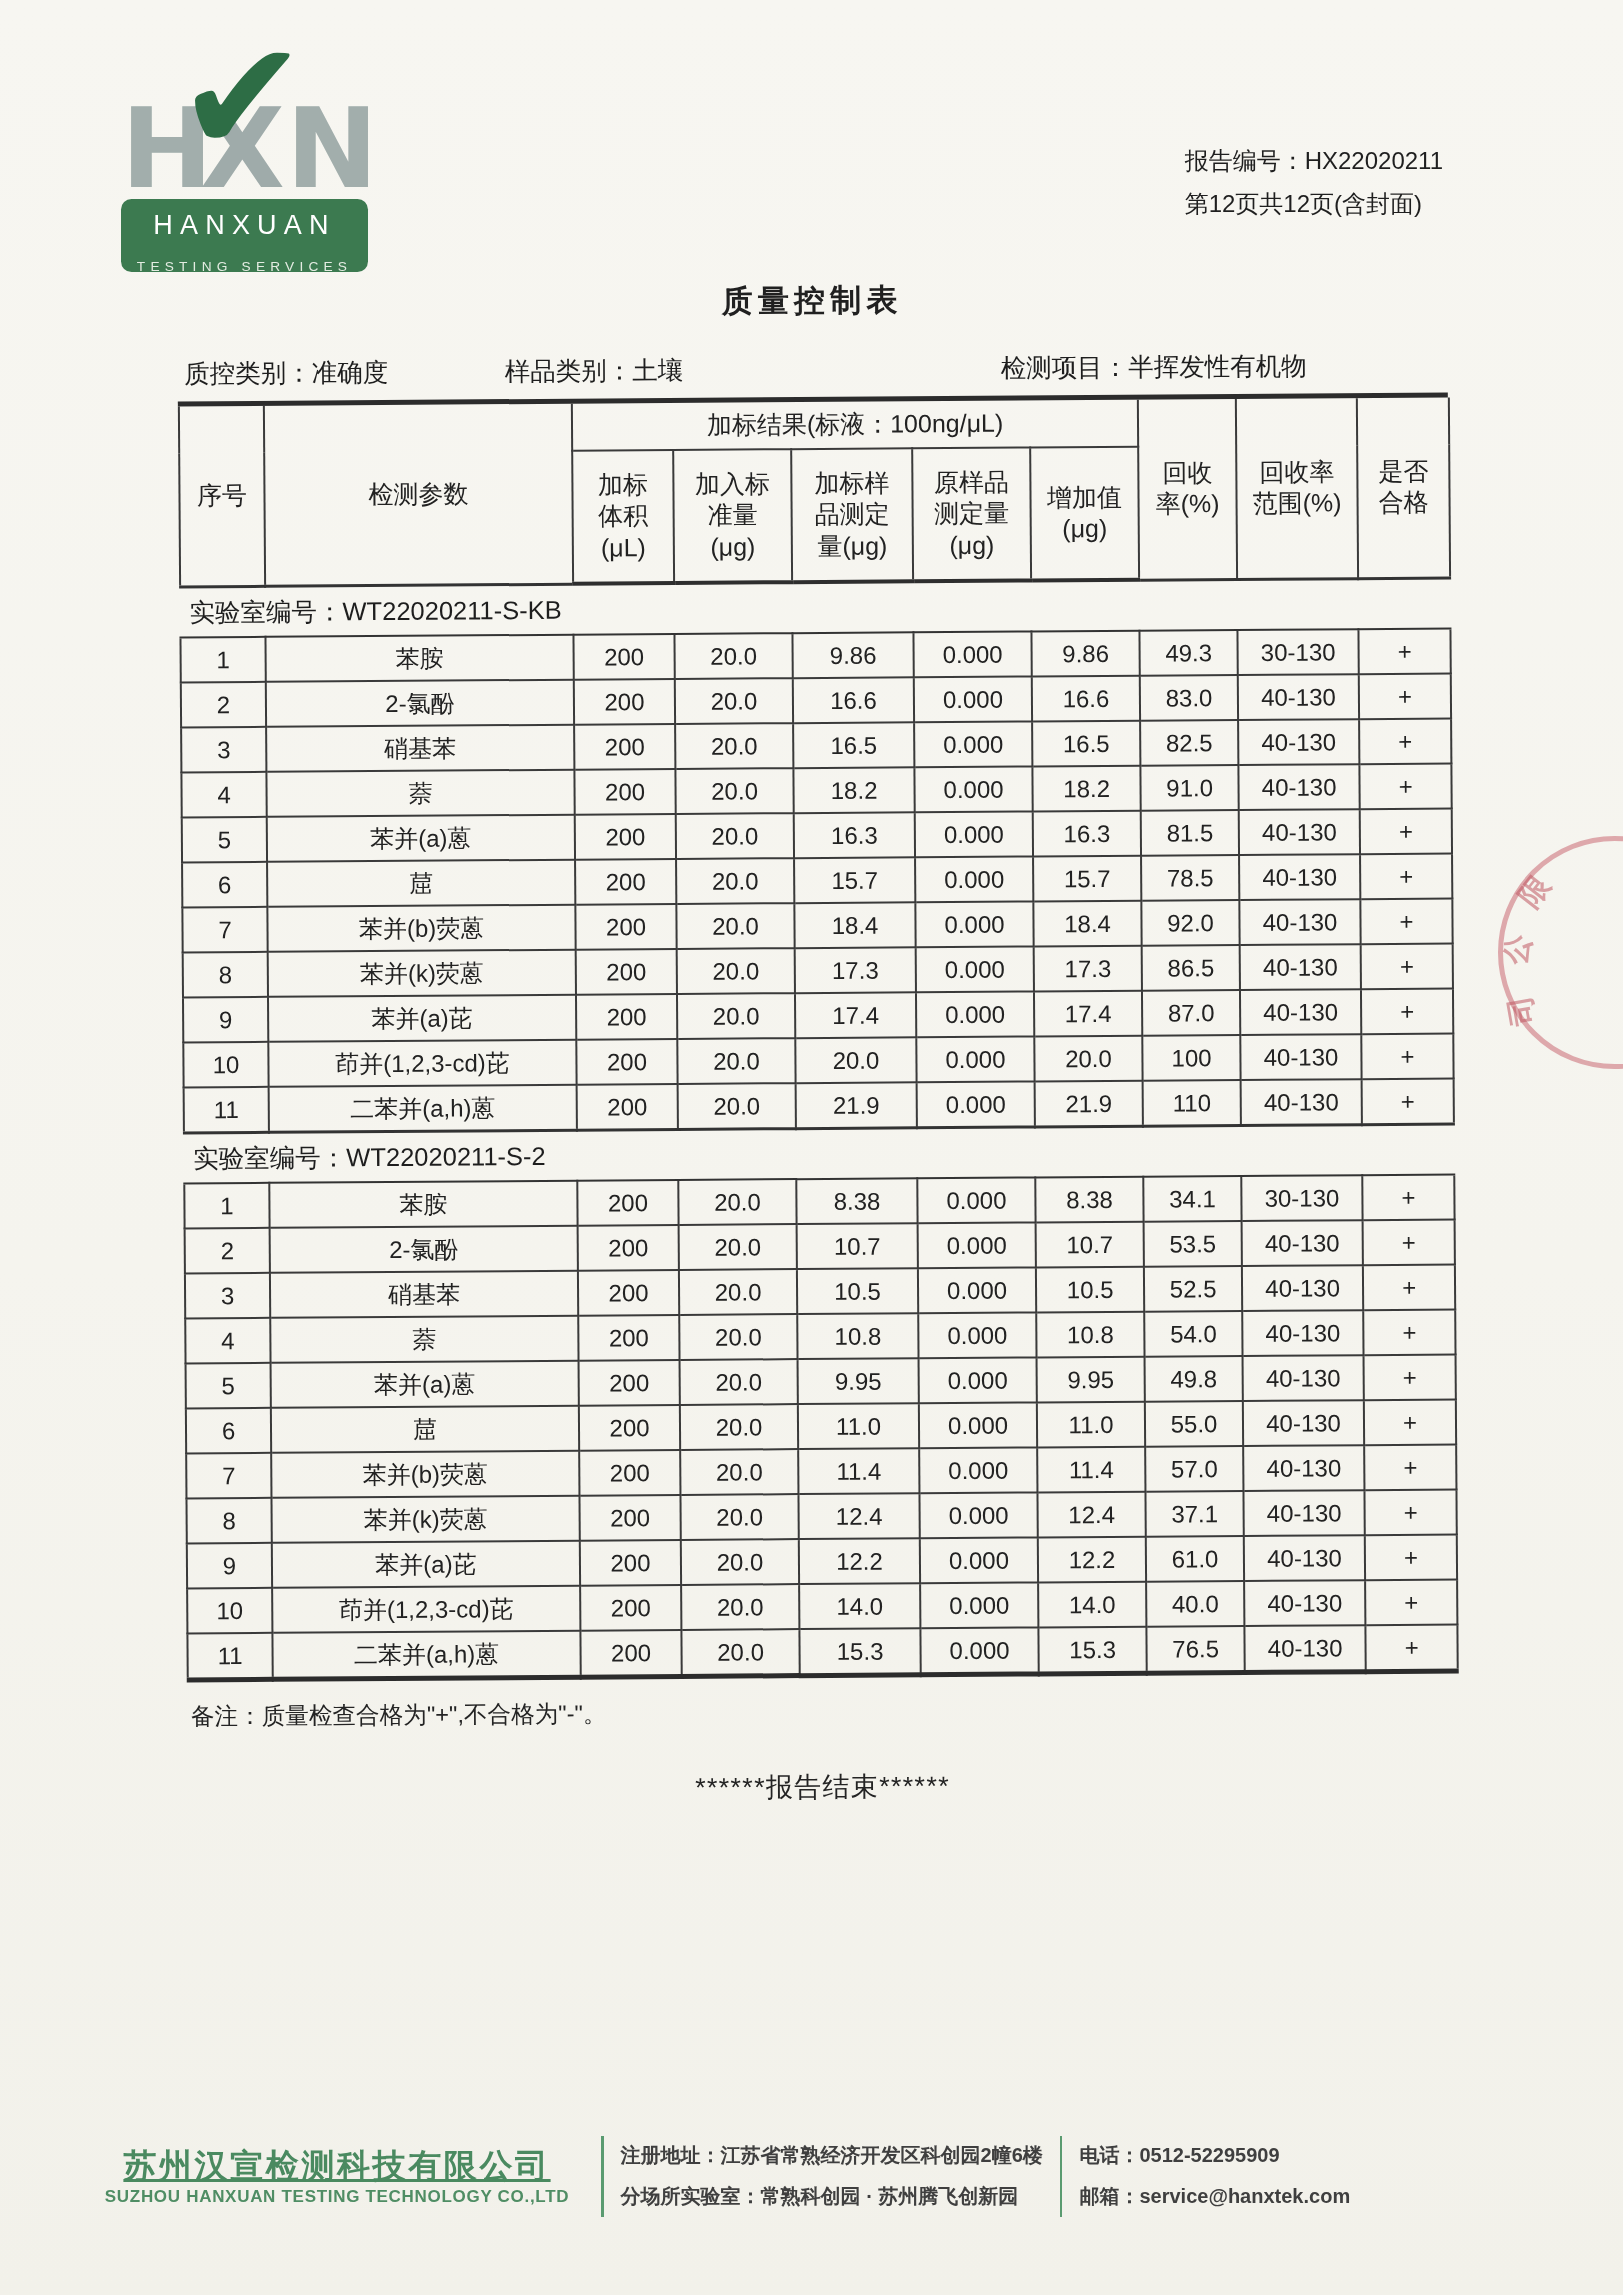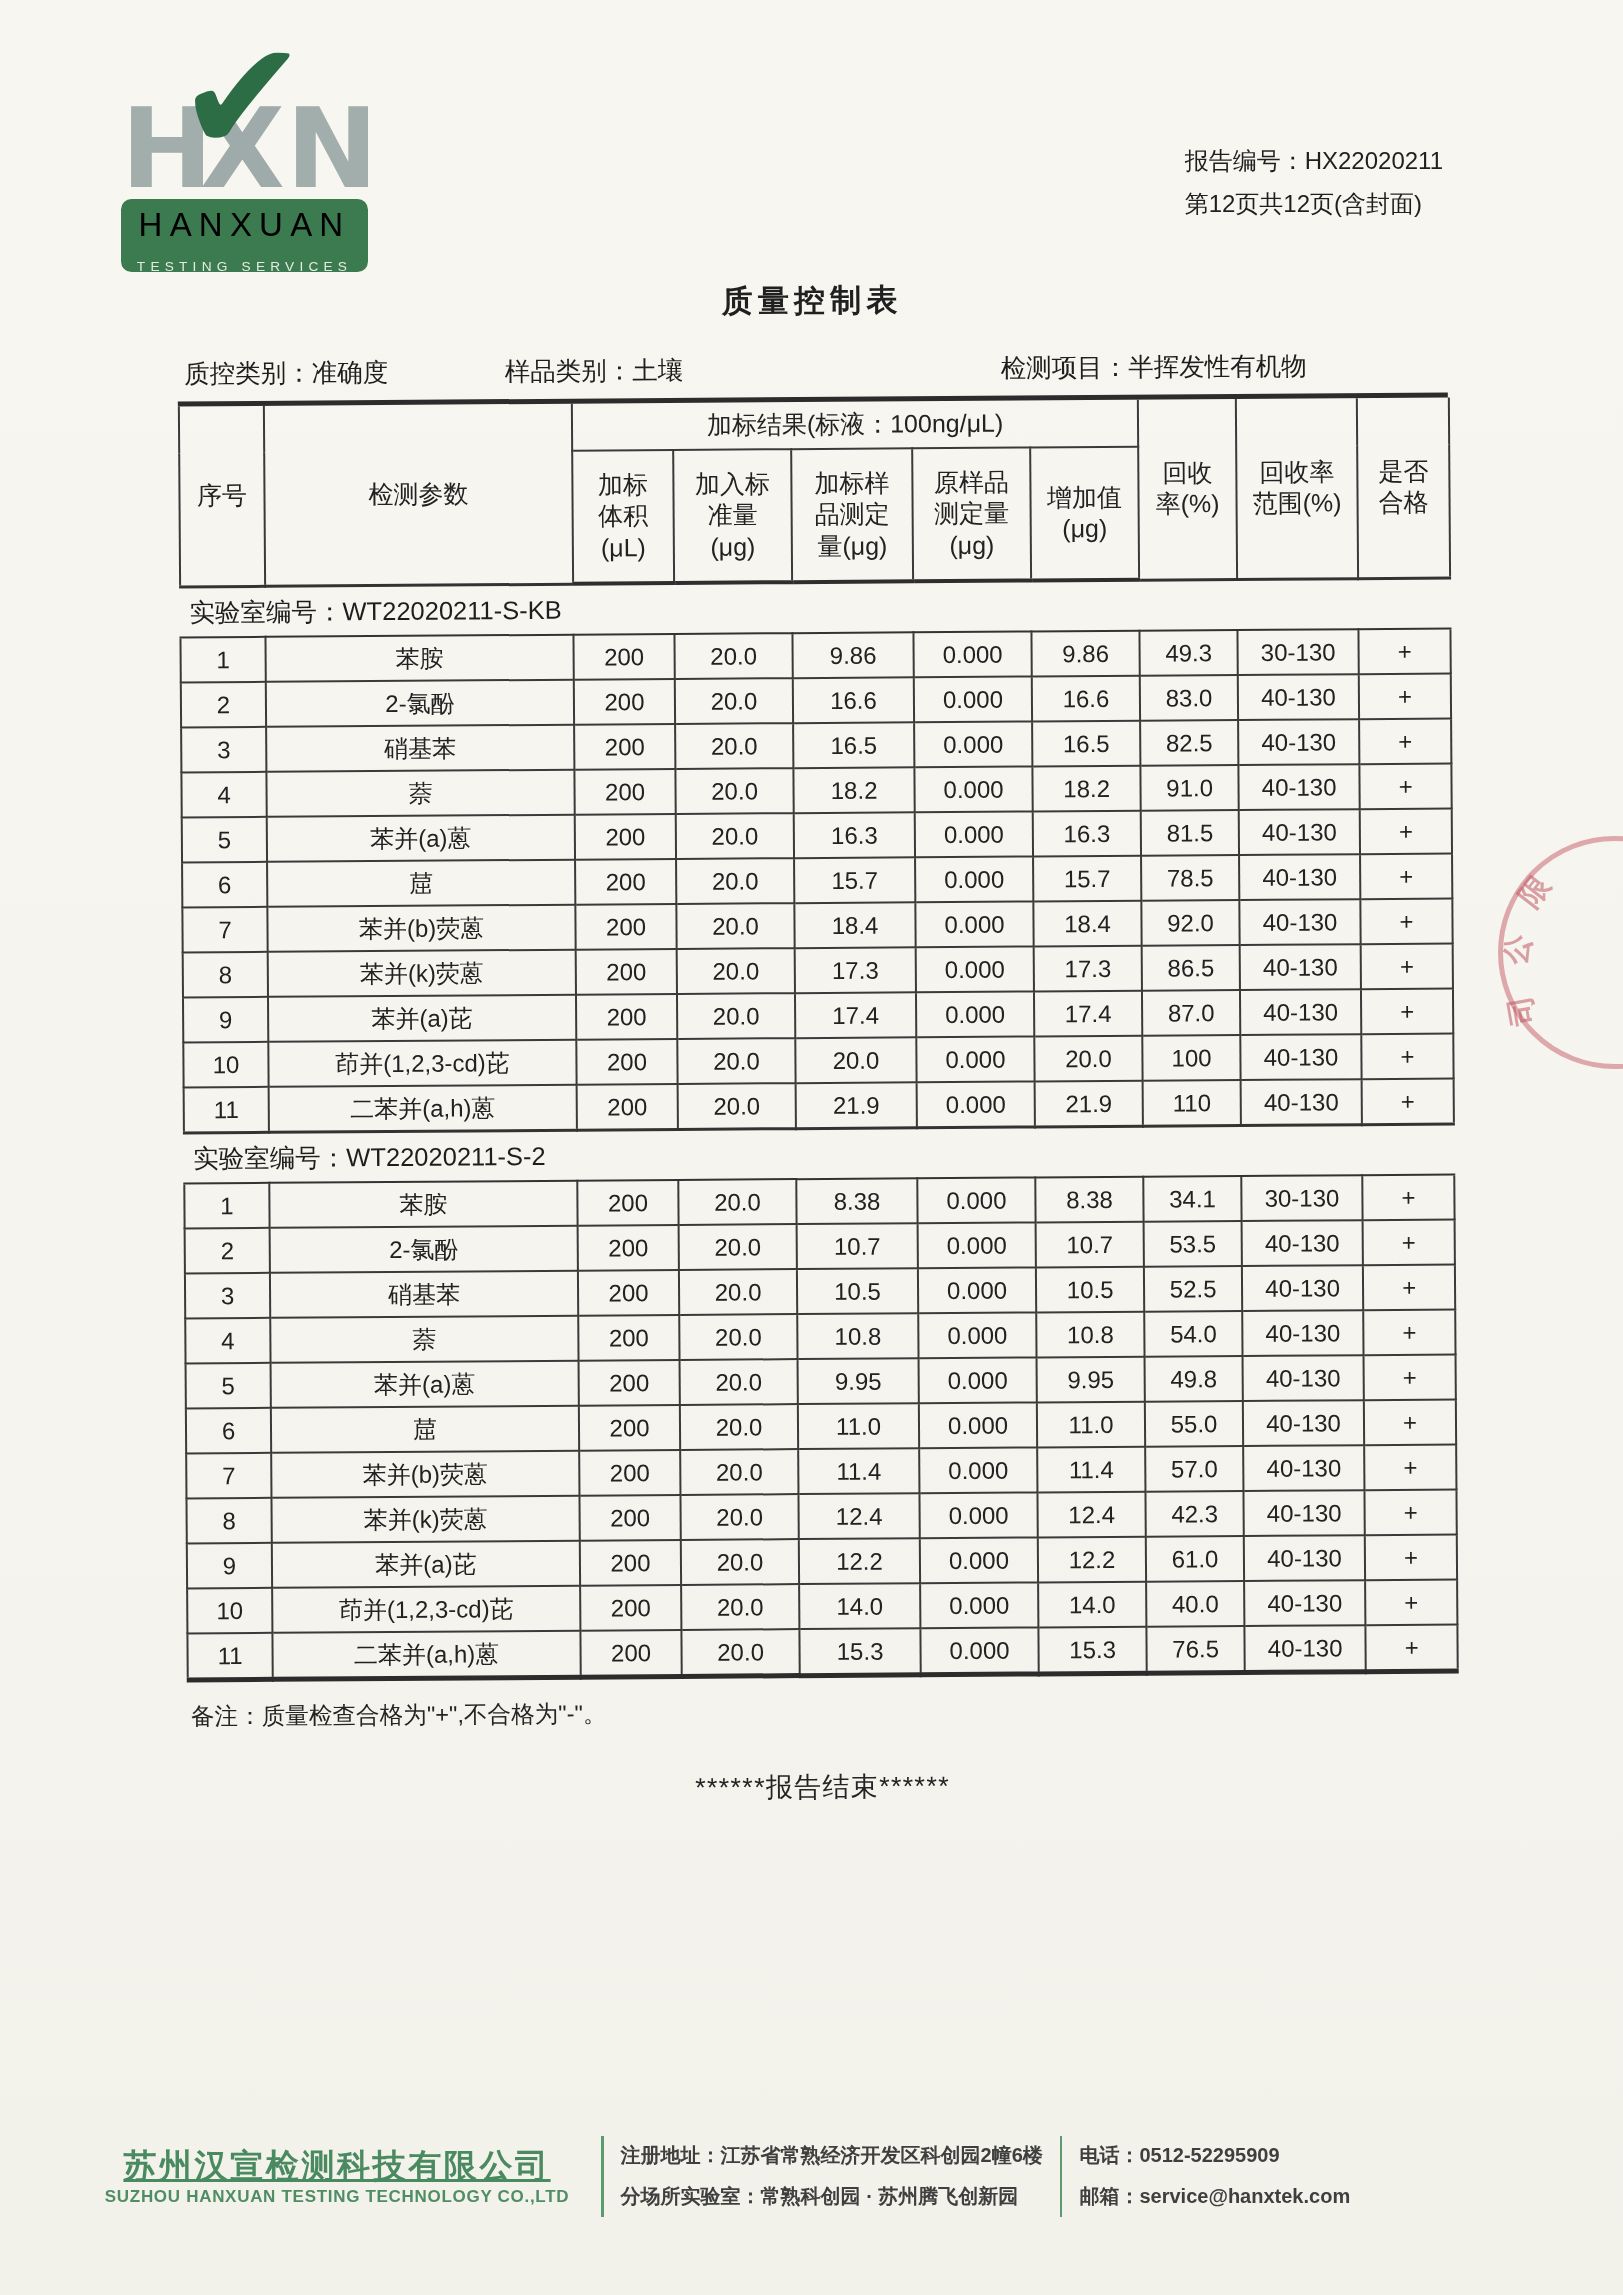--- a/index.html
+++ b/index.html
@@ -10,21 +10,21 @@
   }
   
   .logo{position:absolute;left:121px;top:43px;width:262px;}
   .logo-letters{position:relative;height:156px;font-weight:700;font-family:"DejaVu Sans","Liberation Sans",sans-serif;}
   .l-gray{color:#a2aeac;font-size:110px;line-height:110px;position:absolute;top:51px;}
   .l-h{left:0;}
   .l-x{left:79px;color:#9fabaa;}
   .l-n{left:165px;}
   .l-check{position:absolute;left:56px;top:-23.6px;font-size:156px;line-height:156px;color:#2d6d45;}
   .logo-banner{width:247px;height:73px;background:#3c7a50;border-radius:10.5px;text-align:center;box-sizing:border-box;padding-top:10.5px;}
-  .banner-1{color:#000000;font-size:33px;letter-spacing:7.2px;line-height:30px;}
+  .banner-1{color:#ffffff;font-size:27px;letter-spacing:7.2px;line-height:30px;}
   .banner-2{color:#e4ece2;font-size:13.7px;letter-spacing:5.2px;line-height:19.6px;margin-top:17px;}
   
   .report-info{position:absolute;top:139px;right:180px;text-align:left;font-size:24px;line-height:43px;color:#1f1f1f;}
   
   .main{position:absolute;left:177px;top:280px;width:1270px;transform:rotate(-0.4deg);transform-origin:50% 0;}
   .doc-title{text-align:center;font-size:31px;font-weight:700;letter-spacing:5.2px;color:#202020;}
   .meta-row{position:relative;height:62px;margin-top:13px;border-bottom:5.2px solid #2c2c2c;font-size:25.5px;color:#1e1e1e;}
   .meta-row span{position:absolute;bottom:10.5px;white-space:nowrap;}
   .meta-qc{left:6.5px;}
   .meta-sample{left:327px;}
@@ -344,21 +344,21 @@
             <td>+</td>
           </tr>
           <tr class="data-row">
             <td>8</td>
             <td class="param-cell">苯并(k)荧蒽</td>
             <td>200</td>
             <td>20.0</td>
             <td>12.4</td>
             <td>0.000</td>
             <td>12.4</td>
-            <td>42.3</td>
+            <td>37.1</td>
             <td>40-130</td>
             <td>+</td>
           </tr>
           <tr class="data-row">
             <td>9</td>
             <td class="param-cell">苯并(a)芘</td>
             <td>200</td>
             <td>20.0</td>
             <td>12.2</td>
             <td>0.000</td>

